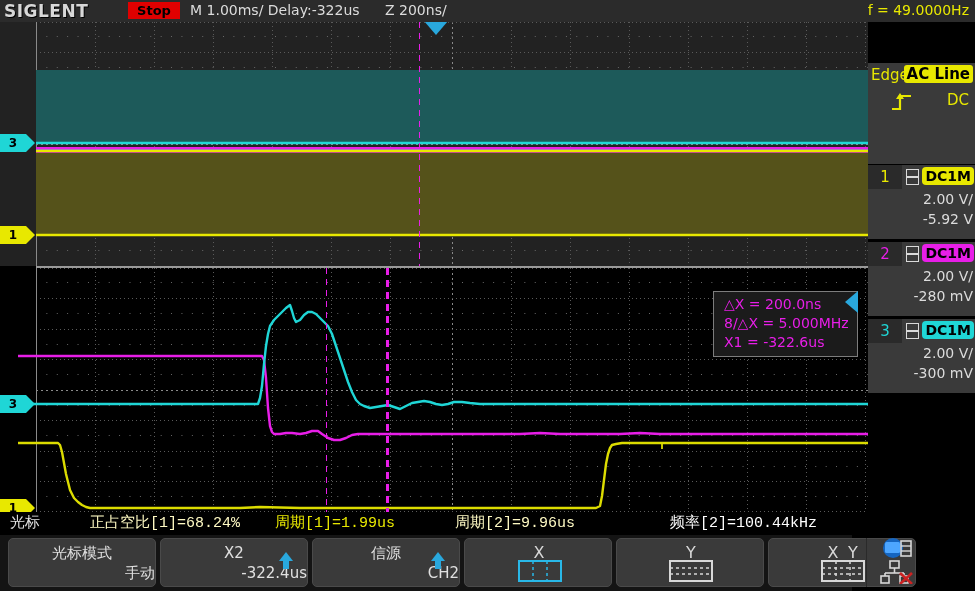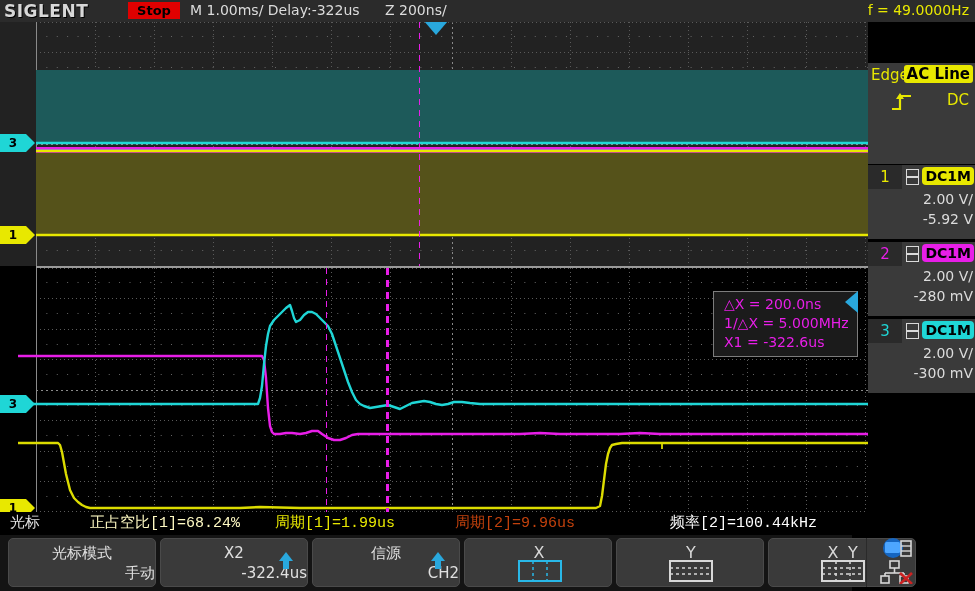--- a/index.html
+++ b/index.html
@@ -106,21 +106,21 @@
   .chv{position:absolute;right:2px;width:103px;text-align:right;color:#dcdcdc;
       font-size:14px;line-height:20px;}
   .chblock-spacer{position:absolute;left:0;width:107px;height:3px;background:#000;}
 
   
   .mstrip{position:absolute;left:0;top:512px;width:975px;height:23px;background:#000;}
   .mlabel{position:absolute;top:2px;font-size:15px;line-height:19px;white-space:nowrap;font-family:Liberation Mono, monospace;}
   .m-cur{left:10px;color:#e4e4e4;}
   .m-1{left:90px;color:#fef9c3;}
   .m-2{left:275px;color:#e8e800;}
-  .m-3{left:455px;color:#c2410c;}
+  .m-3{left:455px;color:#fef9c3;}
   .m-4{left:670px;color:#ffffff;}
 
   
   .menubar{position:absolute;left:0;top:535px;width:852px;height:56px;background:#141414;}
   .mbtn{position:absolute;top:3px;height:49px;background:#3a3a3a;border-radius:5px;
       color:#e0e0e0;font-size:15px;text-align:center;box-sizing:border-box;
       border:1px solid #4a4a4a;}
   .mbtn .l1{position:absolute;left:0;right:0;top:4px;line-height:20px;}
   .mbtn .l2{position:absolute;left:0;right:0;top:24px;line-height:20px;text-align:right;}
   .upicon{position:absolute;right:14px;top:13px;width:0;height:0;
@@ -285,21 +285,21 @@
       <div class="chmark m-c3" style="top:127px">3</div>
       <div class="chmark m-c1" style="top:231px">1</div>
 
       <div class="cur cur-thin" style="left:326px;top:0;height:244px"></div>
       <div class="cur cur-thick" style="left:386px;top:0;height:244px"></div>
     </div>
 
     <div class="curbox" style="left:713px;top:269px">
       <div class="arrowtab"></div>
       <div>△X = 200.0ns</div>
-      <div>1/△X = 5.000MHz</div>
+      <div>8/△X = 5.000MHz</div>
       <div>X1 = -322.6us</div>
     </div>
   </div>
 
   <div class="side">
 
     <div class="side-trig">
       <div class="trig-edge">Edge</div>
       <div class="trig-acline">AC Line</div>
       <div class="trig-slope">

